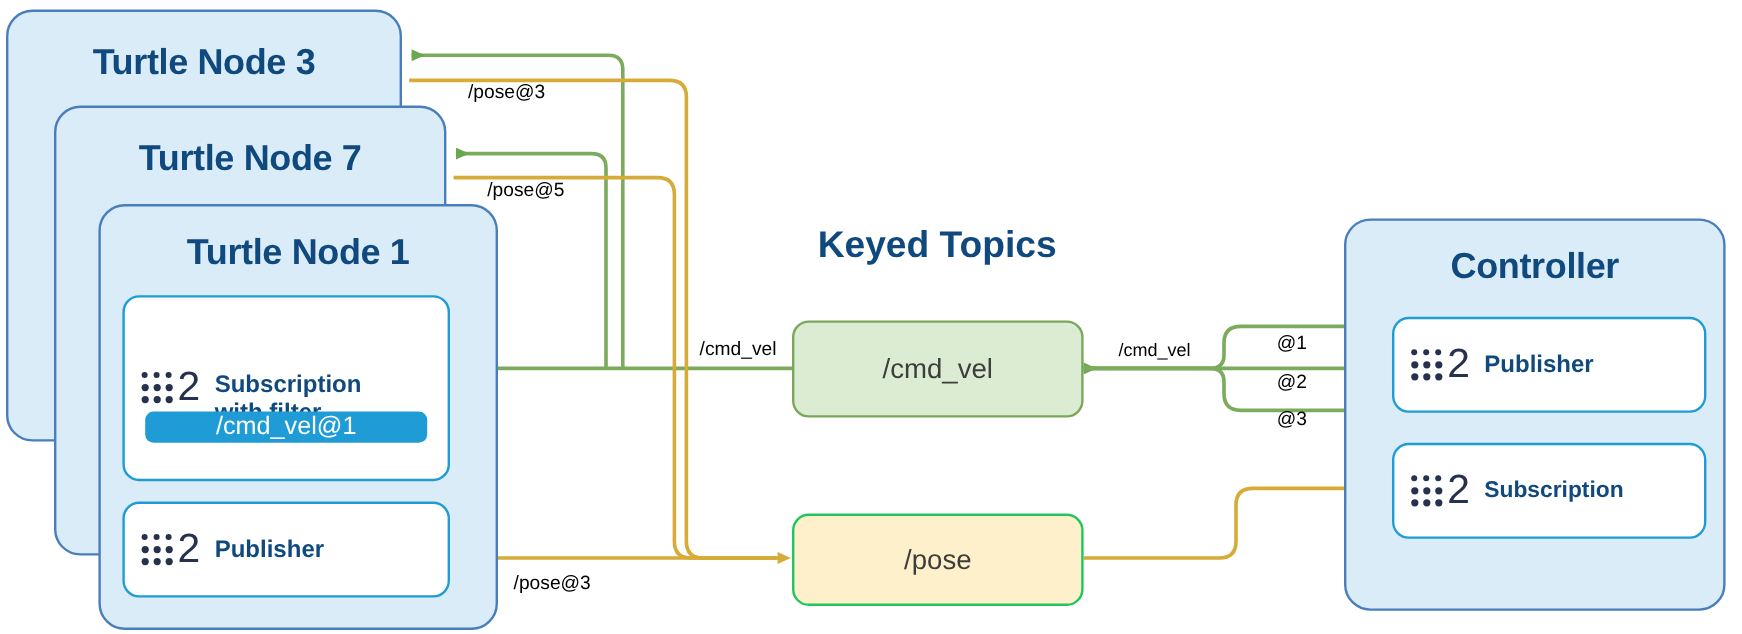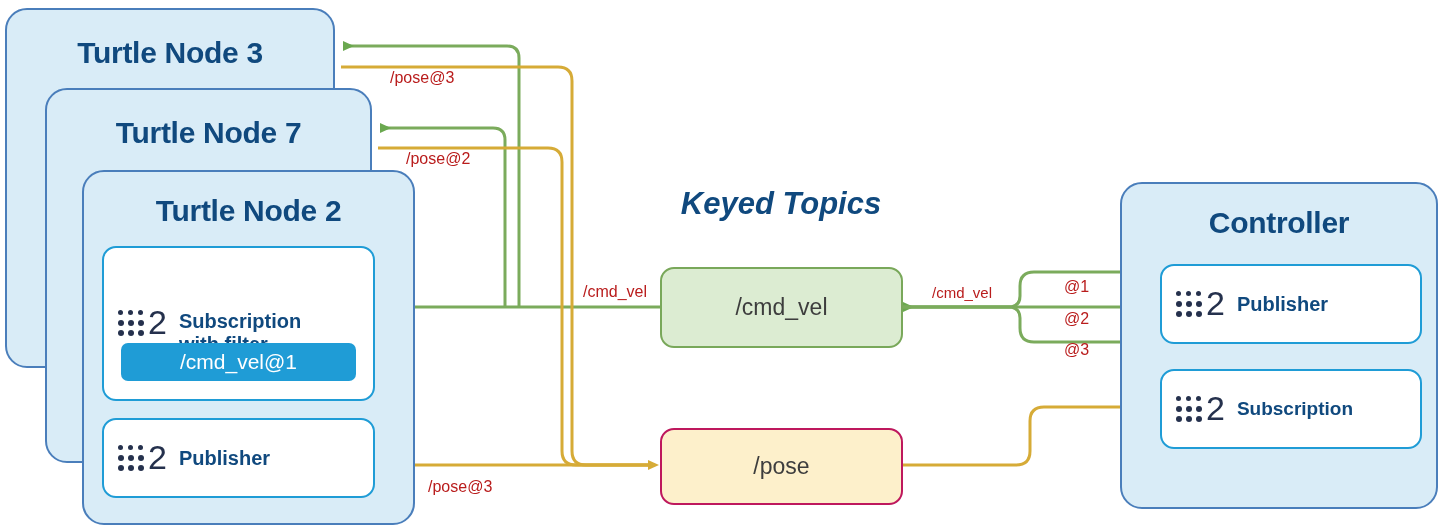--- a/index.html
+++ b/index.html
@@ -104,35 +104,34 @@
     position: absolute;
     border-radius: 14px;
     box-sizing: border-box;
     display: flex;
     align-items: center;
     justify-content: center;
     font-size: 23px;
     color: #3d3d3d;
   }
   .topic-box.green { background: #dcecd2; border: 2px solid #79a85a; }
-  .topic-box.amber { background: #fdf0cb; border: 2px solid #be185d; }
+  .topic-box.amber { background: #fdf0cb; border: 2px solid #22c55e; }
   
   .section-title {
     position: absolute;
     color: #10497e;
     font-weight: bold;
-    font-style: italic;
     font-size: 31px;
     white-space: nowrap;
   }
   
   .edge-label {
     position: absolute;
     font-size: 16px;
-    color: #b91c1c;
+    color: #000000;
     white-space: nowrap;
   }
   .edge-label.sm { font-size: 15px; }
   
   #wires {
     position: absolute;
     left: 0;
     top: 0;
     width: 1452px;
     height: 528px;
@@ -180,21 +179,21 @@
 
   <div class="node-card" style="left:5px; top:8px; width:330px; height:360px;">
     <div class="node-title" style="top:26px;">Turtle Node 3</div>
   </div>
 
   <div class="node-card" style="left:45px; top:88px; width:327px; height:375px;">
     <div class="node-title" style="top:26px;">Turtle Node 7</div>
   </div>
 
   <div class="node-card" style="left:82px; top:170px; width:333px; height:355px;">
-    <div class="node-title" style="top:22px;">Turtle Node 2</div>
+    <div class="node-title" style="top:22px;">Turtle Node 1</div>
 
     <div class="entity-box" style="left:18px; top:74px; width:273px; height:155px;">
       <div class="entity-inner" style="align-items:flex-start; padding-top:16px;">
         <span class="ros-logo">
           <span class="dotgrid">
             <i class="r1"></i>
               <i class="r1"></i>
               <i class="r1"></i>
             <i></i>
               <i></i>
@@ -203,21 +202,21 @@
               <i></i>
               <i></i>
           </span>
           <span class="ros-two">2</span>
         </span>
         <span class="entity-label" style="margin-top:2px;">
           <span>Subscription</span><br>
           <span>with filter</span>
         </span>
       </div>
-      <div class="filter-chip" style="left:17px; top:95px; width:235px; height:38px;">/cmd_vel@1</div>
+      <div class="filter-chip" style="left:17px; top:95px; width:235px; height:26px;">/cmd_vel@1</div>
     </div>
 
     <div class="entity-box" style="left:18px; top:246px; width:273px; height:80px;">
       <div class="entity-inner">
         <span class="ros-logo">
           <span class="dotgrid">
             <i class="r1"></i>
               <i class="r1"></i>
               <i class="r1"></i>
             <i></i>
@@ -278,21 +277,21 @@
     </div>
   </div>
 
   <div class="section-title" style="left:665px; top:186px; width:232px; text-align:center;">Keyed Topics</div>
 
   <div class="topic-box green" style="left:660px; top:267px; width:243px; height:81px;">/cmd_vel</div>
 
   <div class="topic-box amber" style="left:660px; top:428px; width:243px; height:77px;">/pose</div>
 
   <div class="edge-label" style="left:390px; top:69px;">/pose@3</div>
-  <div class="edge-label" style="left:406px; top:150px;">/pose@2</div>
+  <div class="edge-label" style="left:406px; top:150px;">/pose@5</div>
   <div class="edge-label" style="left:428px; top:478px;">/pose@3</div>
   <div class="edge-label" style="left:583px; top:283px;">/cmd_vel</div>
   <div class="edge-label sm" style="left:932px; top:284px;">/cmd_vel</div>
   <div class="edge-label" style="left:1064px; top:278px;">@1</div>
   <div class="edge-label" style="left:1064px; top:310px;">@2</div>
   <div class="edge-label" style="left:1064px; top:341px;">@3</div>
 
 </div>
 
 </body></html>

